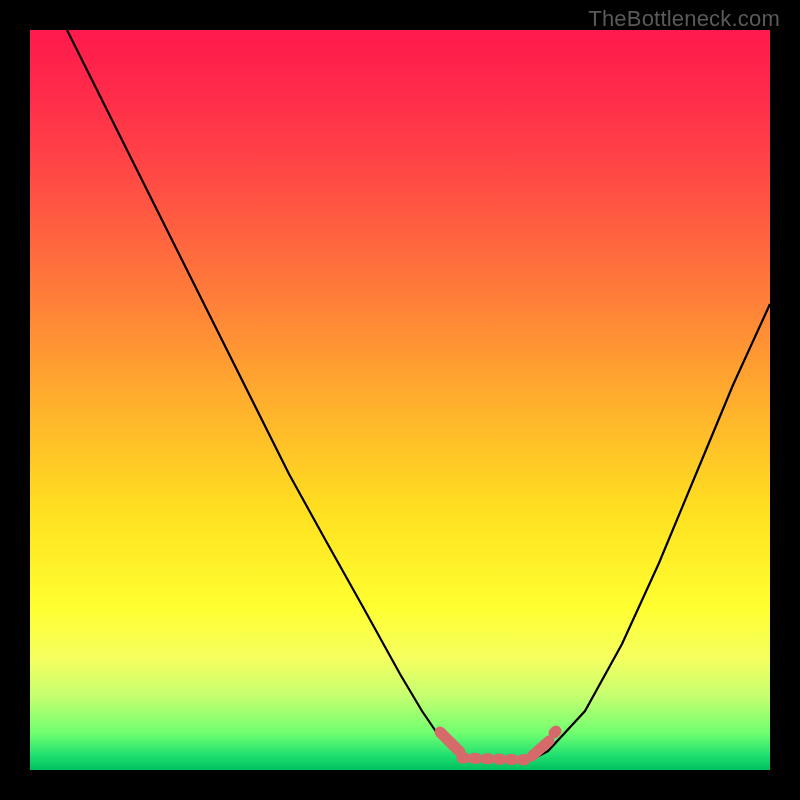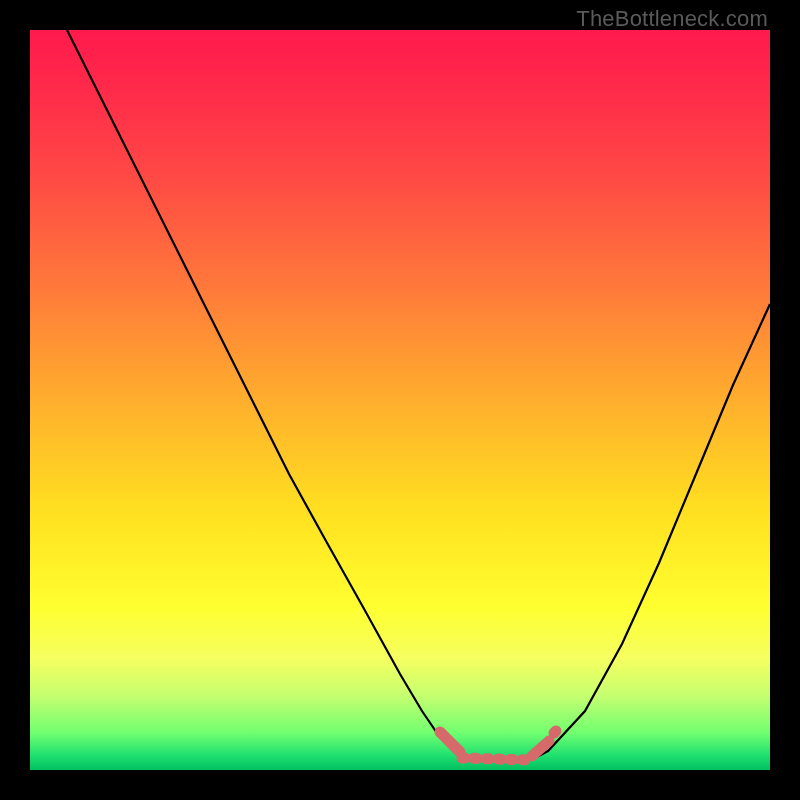--- a/index.html
+++ b/index.html
@@ -36,21 +36,21 @@
       #f5ff60 85%,
       #c5ff70 90%,
       #70ff70 95%,
       #20e070 98%,
       #00c060 100%
     );
   }
   .watermark {
     position: absolute;
     top: 6px;
-    right: 32px;
+    right: 20px;
     color: #5a5a5a;
     font-size: 22px;
     font-weight: 500;
     letter-spacing: 0.2px;
     z-index: 3;
   }
   svg.curve {
     position: absolute;
     left: 0;
     top: 0;

